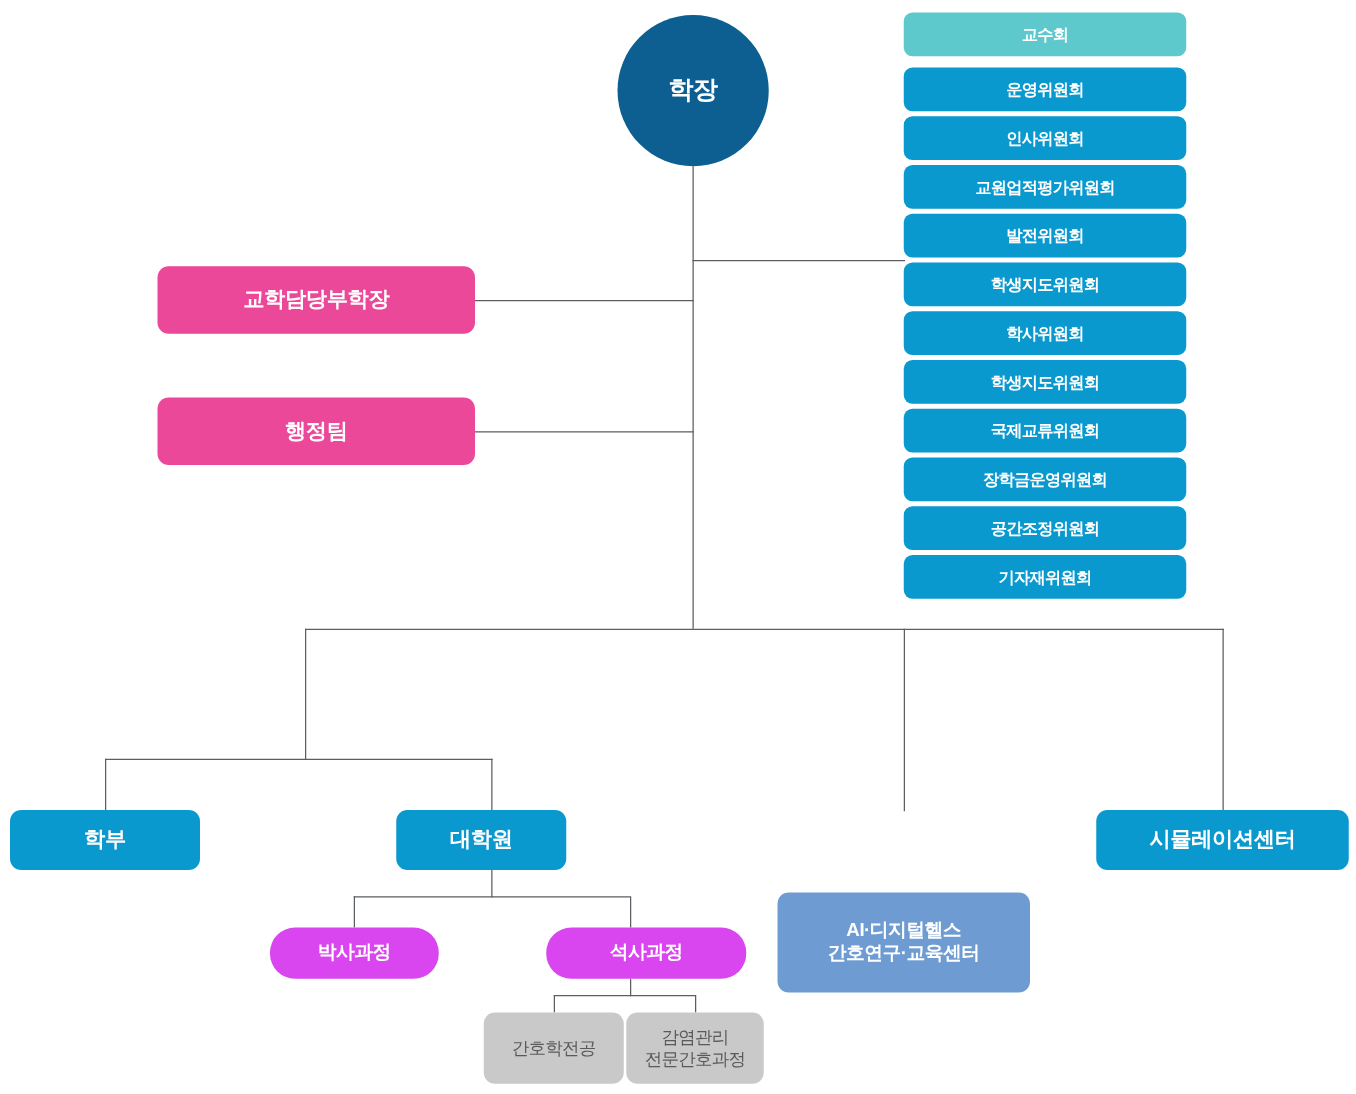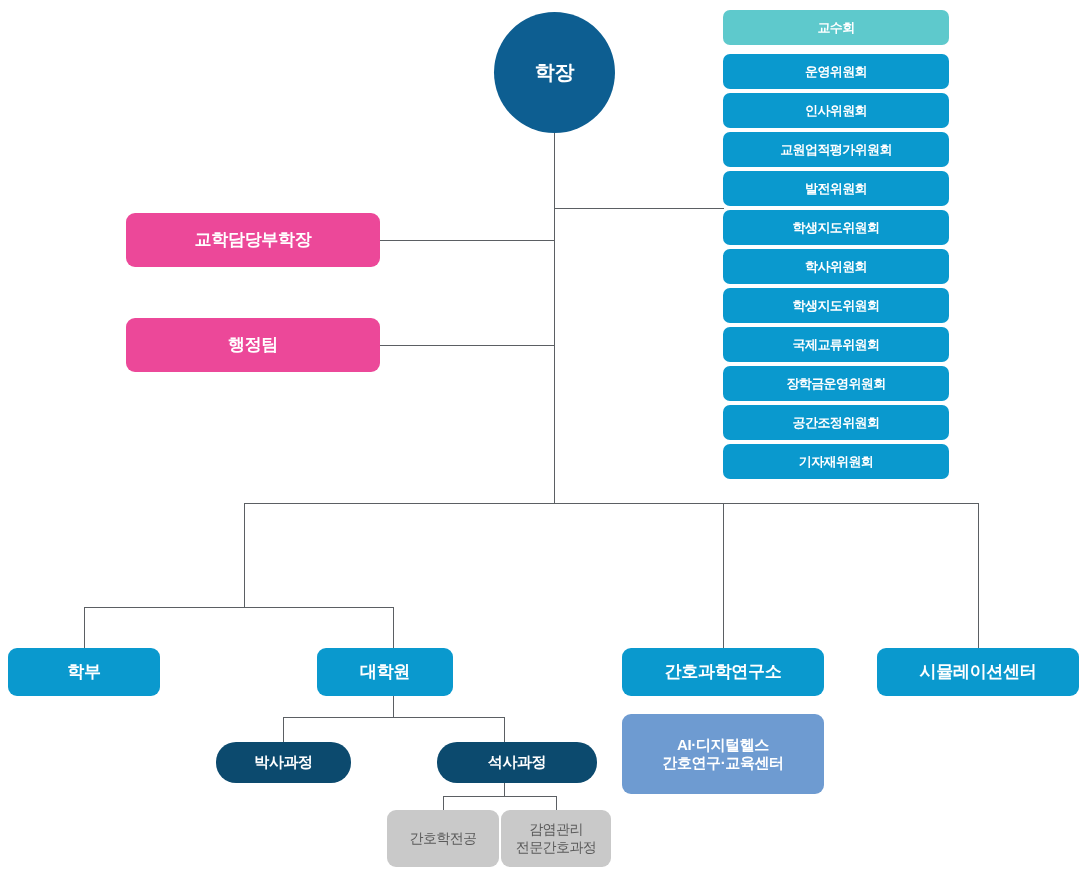--- a/index.html
+++ b/index.html
@@ -72,21 +72,21 @@
   
   .node.division {
     background: #0a99ce;
     font-size: 17px;
     font-weight: bold;
     border-radius: 9px;
   }
 
   
   .node.program {
-    background: #0c4a6e;
+    background: #d946ef;
     font-size: 15px;
     font-weight: bold;
     border-radius: 20px;
     letter-spacing: -0.4px;
   }
 
   
   .node.major {
     background: #c9c9c9;
     color: #5a5a5a;
@@ -150,21 +150,20 @@
   <div class="node committee" style="left:723px; top:327px; width:226px; height:35px;">국제교류위원회</div>
   <div class="node committee" style="left:723px; top:366px; width:226px; height:35px;">장학금운영위원회</div>
   <div class="node committee" style="left:723px; top:405px; width:226px; height:35px;">공간조정위원회</div>
   <div class="node committee" style="left:723px; top:444px; width:226px; height:35px;">기자재위원회</div>
 
   <div class="node staff" style="left:126px; top:213px; width:254px; height:54px;">교학담당부학장</div>
   <div class="node staff" style="left:126px; top:318px; width:254px; height:54px;">행정팀</div>
 
   <div class="node division" style="left:8px; top:648px; width:152px; height:48px;">학부</div>
   <div class="node division" style="left:317px; top:648px; width:136px; height:48px;">대학원</div>
-  <div class="node division" style="left:622px; top:648px; width:202px; height:48px;">간호과학연구소</div>
   <div class="node division" style="left:877px; top:648px; width:202px; height:48px;">시뮬레이션센터</div>
 
   <div class="node program" style="left:216px; top:742px; width:135px; height:41px;">박사과정</div>
   <div class="node program" style="left:437px; top:742px; width:160px; height:41px;">석사과정</div>
 
   <div class="node major" style="left:387px; top:810px; width:112px; height:57px;">간호학전공</div>
   <div class="node major" style="left:501px; top:810px; width:110px; height:57px;">감염관리
 전문간호과정</div>
 
   <div class="node center" style="left:622px; top:714px; width:202px; height:80px;">AI·디지털헬스

